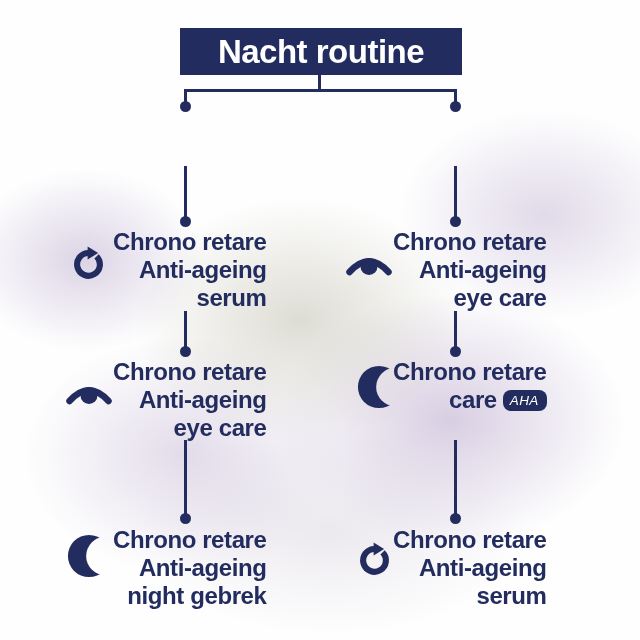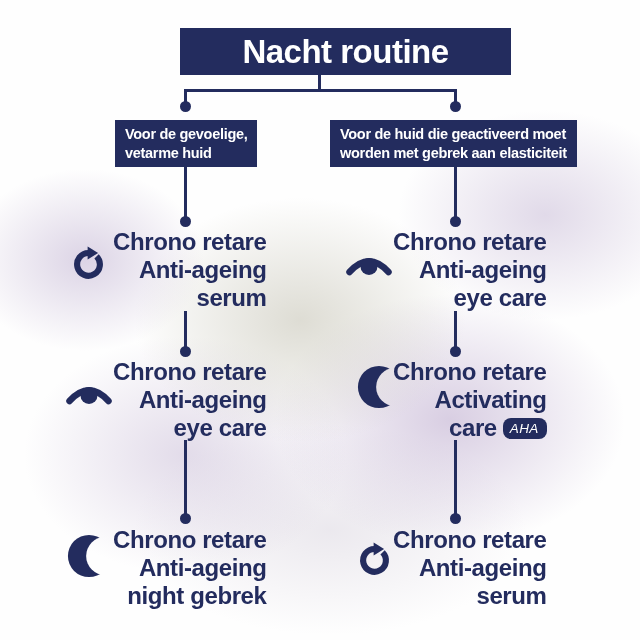--- a/index.html
+++ b/index.html
@@ -9,21 +9,21 @@
     background:
       radial-gradient(ellipse 170px 130px at 85px 260px,  rgba(186,170,205,0.50) 0%, rgba(186,170,205,0) 70%),
       radial-gradient(ellipse 210px 150px at 545px 215px, rgba(196,182,212,0.50) 0%, rgba(196,182,212,0) 70%),
       radial-gradient(ellipse 230px 170px at 300px 320px, rgba(200,198,184,0.60) 0%, rgba(200,198,184,0) 72%),
       radial-gradient(ellipse 250px 180px at 450px 420px, rgba(182,162,201,0.52) 0%, rgba(182,162,201,0) 70%),
       radial-gradient(ellipse 230px 170px at 185px 455px, rgba(193,178,209,0.45) 0%, rgba(193,178,209,0) 70%),
       radial-gradient(ellipse 280px 150px at 330px 530px, rgba(205,198,212,0.38) 0%, rgba(205,198,212,0) 70%),
       #fefefe;
   }
   .title-box{
-    position:absolute;left:180px;top:28px;width:331px;height:47px;
+    position:absolute;left:180px;top:28px;width:282px;height:47px;
     background:#232c5e;color:#fff;font-weight:bold;font-size:33px;
     line-height:47px;text-align:center;letter-spacing:-0.5px;
   }
   .blabel{
     position:absolute;background:#232c5e;color:#fff;font-weight:bold;
     font-size:14.5px;line-height:18.5px;padding:5px 10px;letter-spacing:-0.3px;
     white-space:nowrap;
   }
   .blabel.l{left:115px;top:120px;}
   .blabel.r{left:330px;top:120px;}
@@ -51,28 +51,20 @@
     <span>Nacht routine</span>
   </div>
 
   <div class="vline" style="left:318px;top:75px;height:16px;"></div>
   <div class="hline" style="left:184px;top:89px;width:273px;"></div>
   <div class="vline" style="left:184px;top:89px;height:15px;"></div>
   <div class="vline" style="left:454px;top:89px;height:15px;"></div>
   <div class="dot" style="left:180px;top:101px;"></div>
   <div class="dot" style="left:450px;top:101px;"></div>
 
-  <div class="blabel l">
-    <div>Voor de gevoelige,</div>
-    <div>vetarme huid</div>
-  </div>
-  <div class="blabel r">
-    <div>Voor de huid die geactiveerd moet</div>
-    <div>worden met gebrek aan elasticiteit</div>
-  </div>
 
   <div class="vline" style="left:184px;top:166px;height:52px;"></div>
   <div class="dot" style="left:180px;top:216px;"></div>
   <div class="vline" style="left:454px;top:166px;height:52px;"></div>
   <div class="dot" style="left:450px;top:216px;"></div>
 
   <svg class="icon" style="left:71px;top:245px;width:35px;height:37px;" viewBox="0 0 40 42">
     <path d="M20 9 A13 13 0 1 0 29.2 12.8" fill="none" stroke="#232c5e" stroke-width="7"></path>
     <path d="M19 1.5 L19 16.5 L31 9 Z" fill="#232c5e"></path>
   </svg>
@@ -109,21 +101,20 @@
 
   <svg class="icon" style="left:356px;top:364px;width:46px;height:46px;" viewBox="0 0 48 48">
     <mask id="moonCutR">
         <rect width="48" height="48" fill="#fff"></rect>
         <circle cx="41" cy="24" r="20" fill="#000"></circle>
       </mask>
     <circle cx="24" cy="24" r="22" fill="#232c5e" mask="url(#moonCutR)"></circle>
   </svg>
   <div class="step-text" style="left:393px;top:358px;">
     <div>Chrono retare</div>
-    <div>Activating</div>
     <div>
       <span>care</span><span class="badge">AHA</span>
     </div>
   </div>
 
   <div class="vline" style="left:184px;top:440px;height:76px;"></div>
   <div class="dot" style="left:180px;top:513px;"></div>
   <div class="vline" style="left:454px;top:440px;height:76px;"></div>
   <div class="dot" style="left:450px;top:513px;"></div>
 

